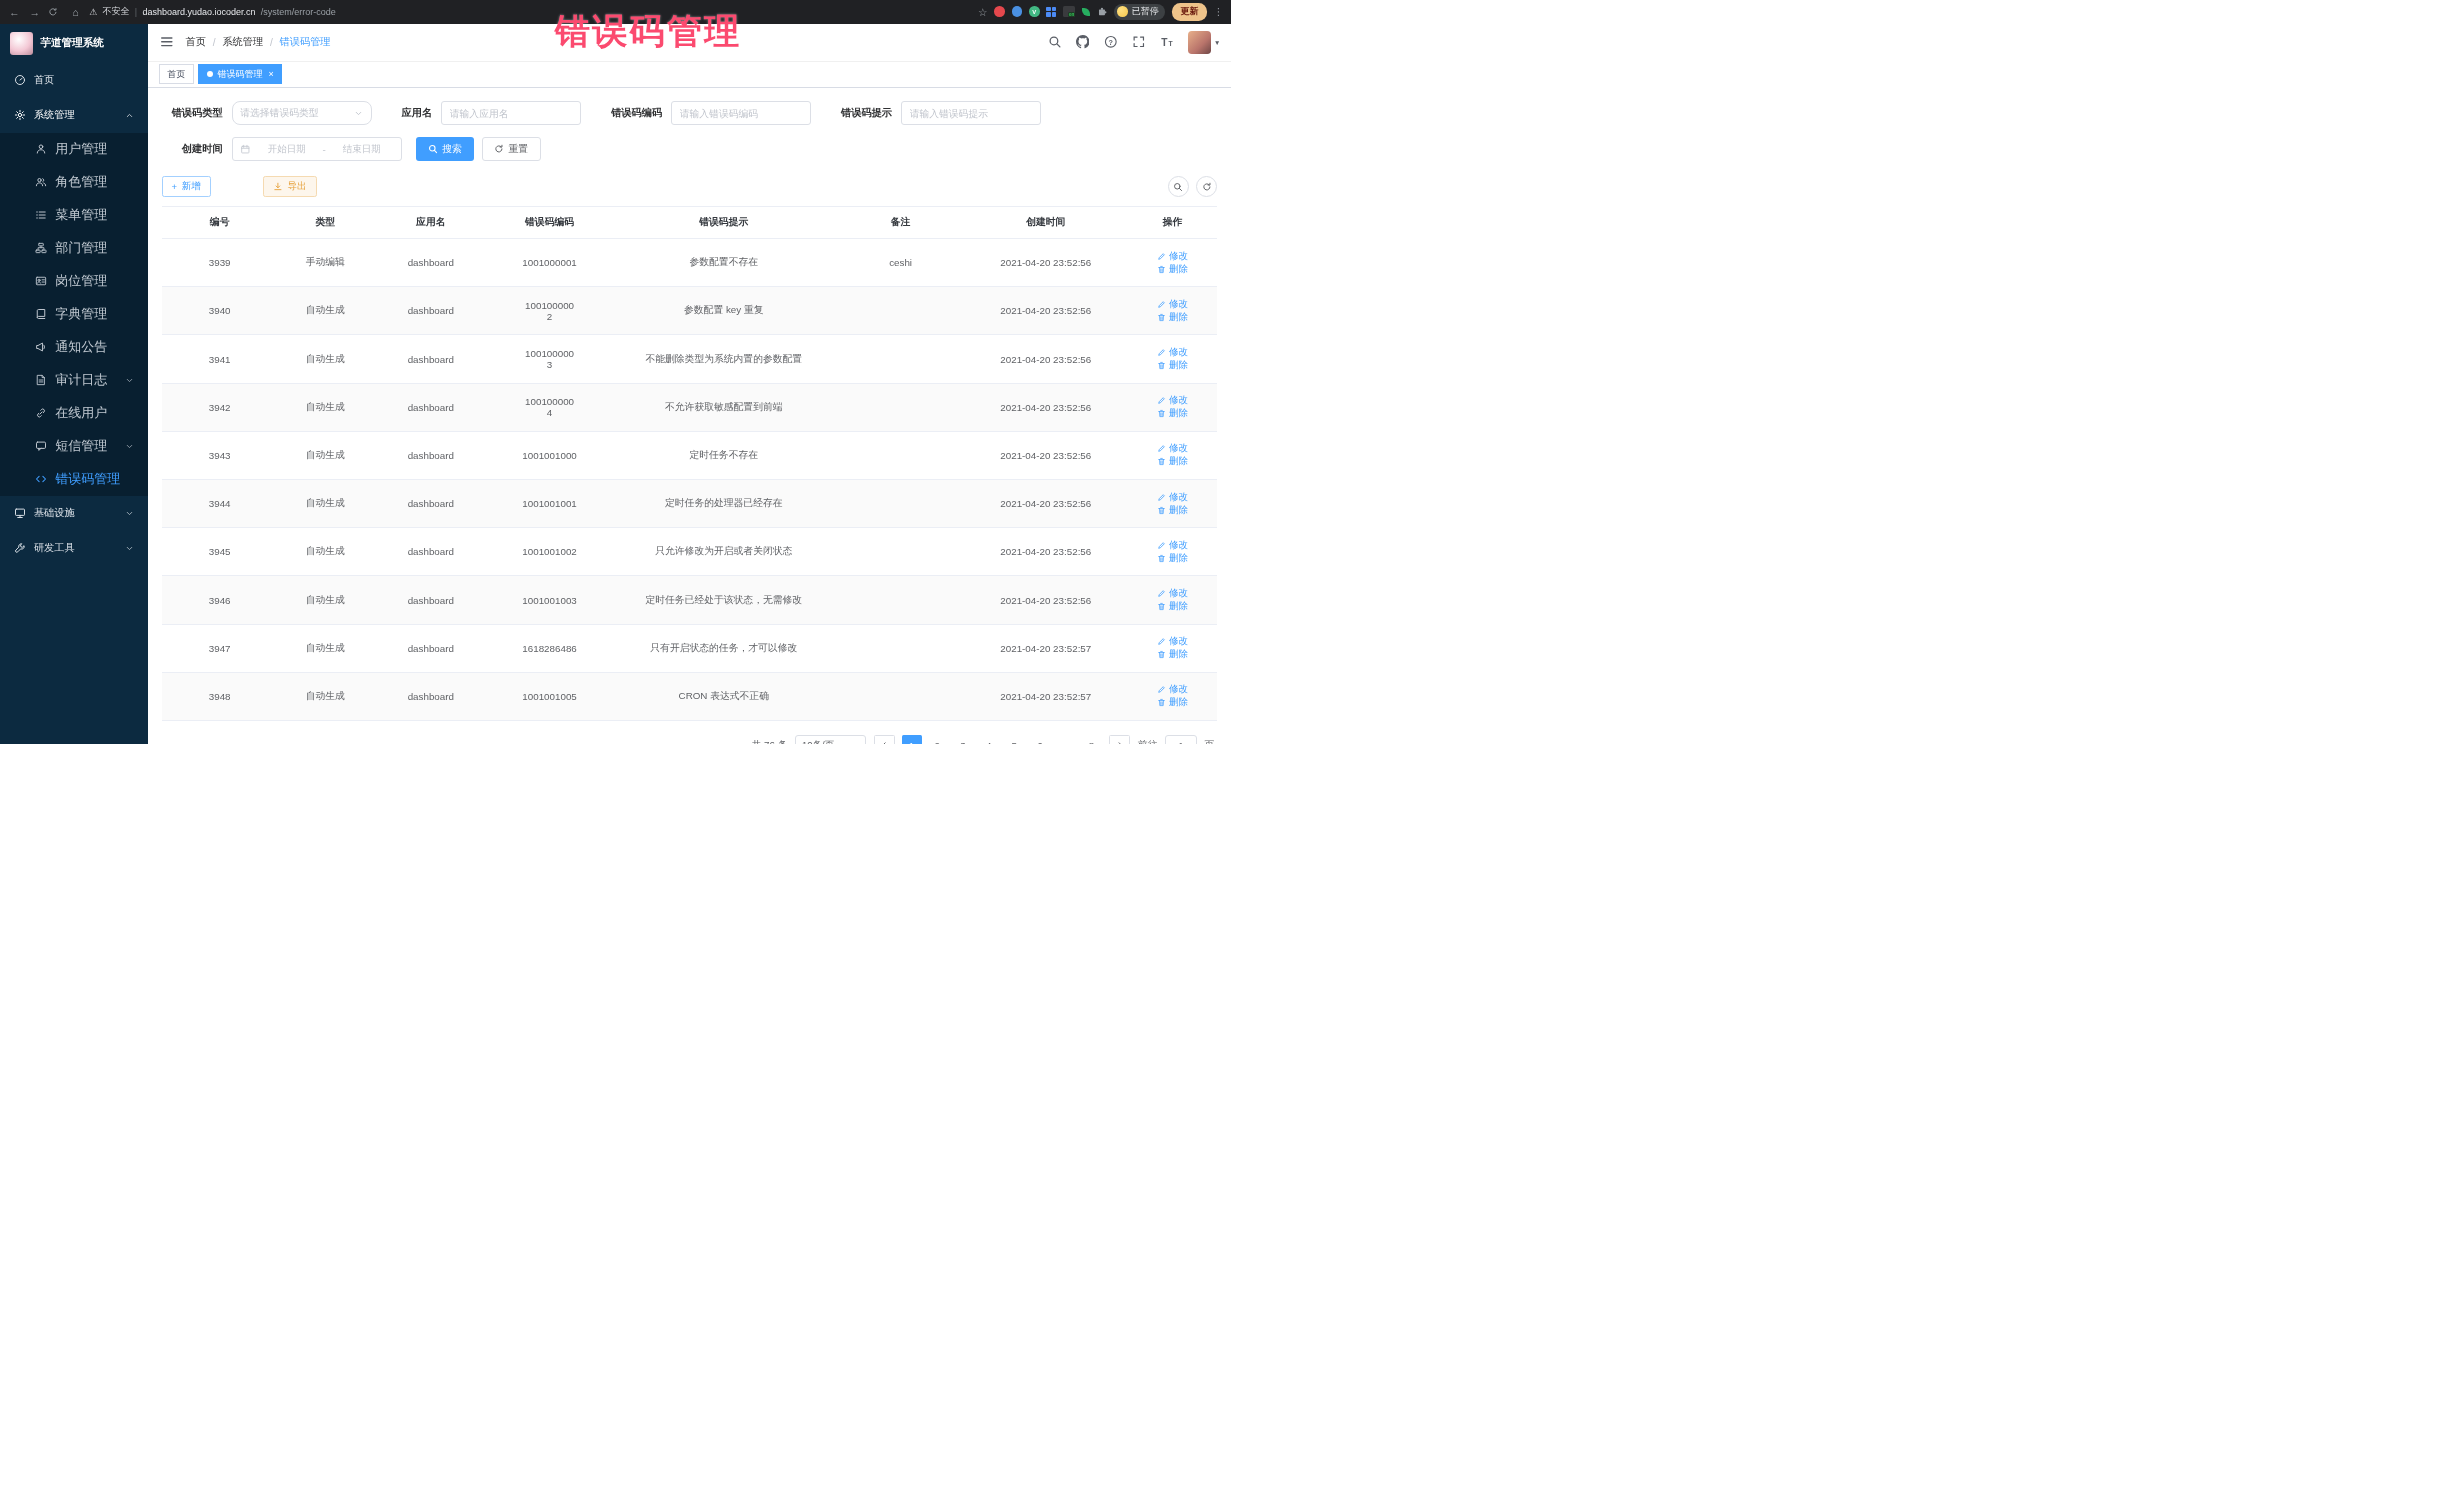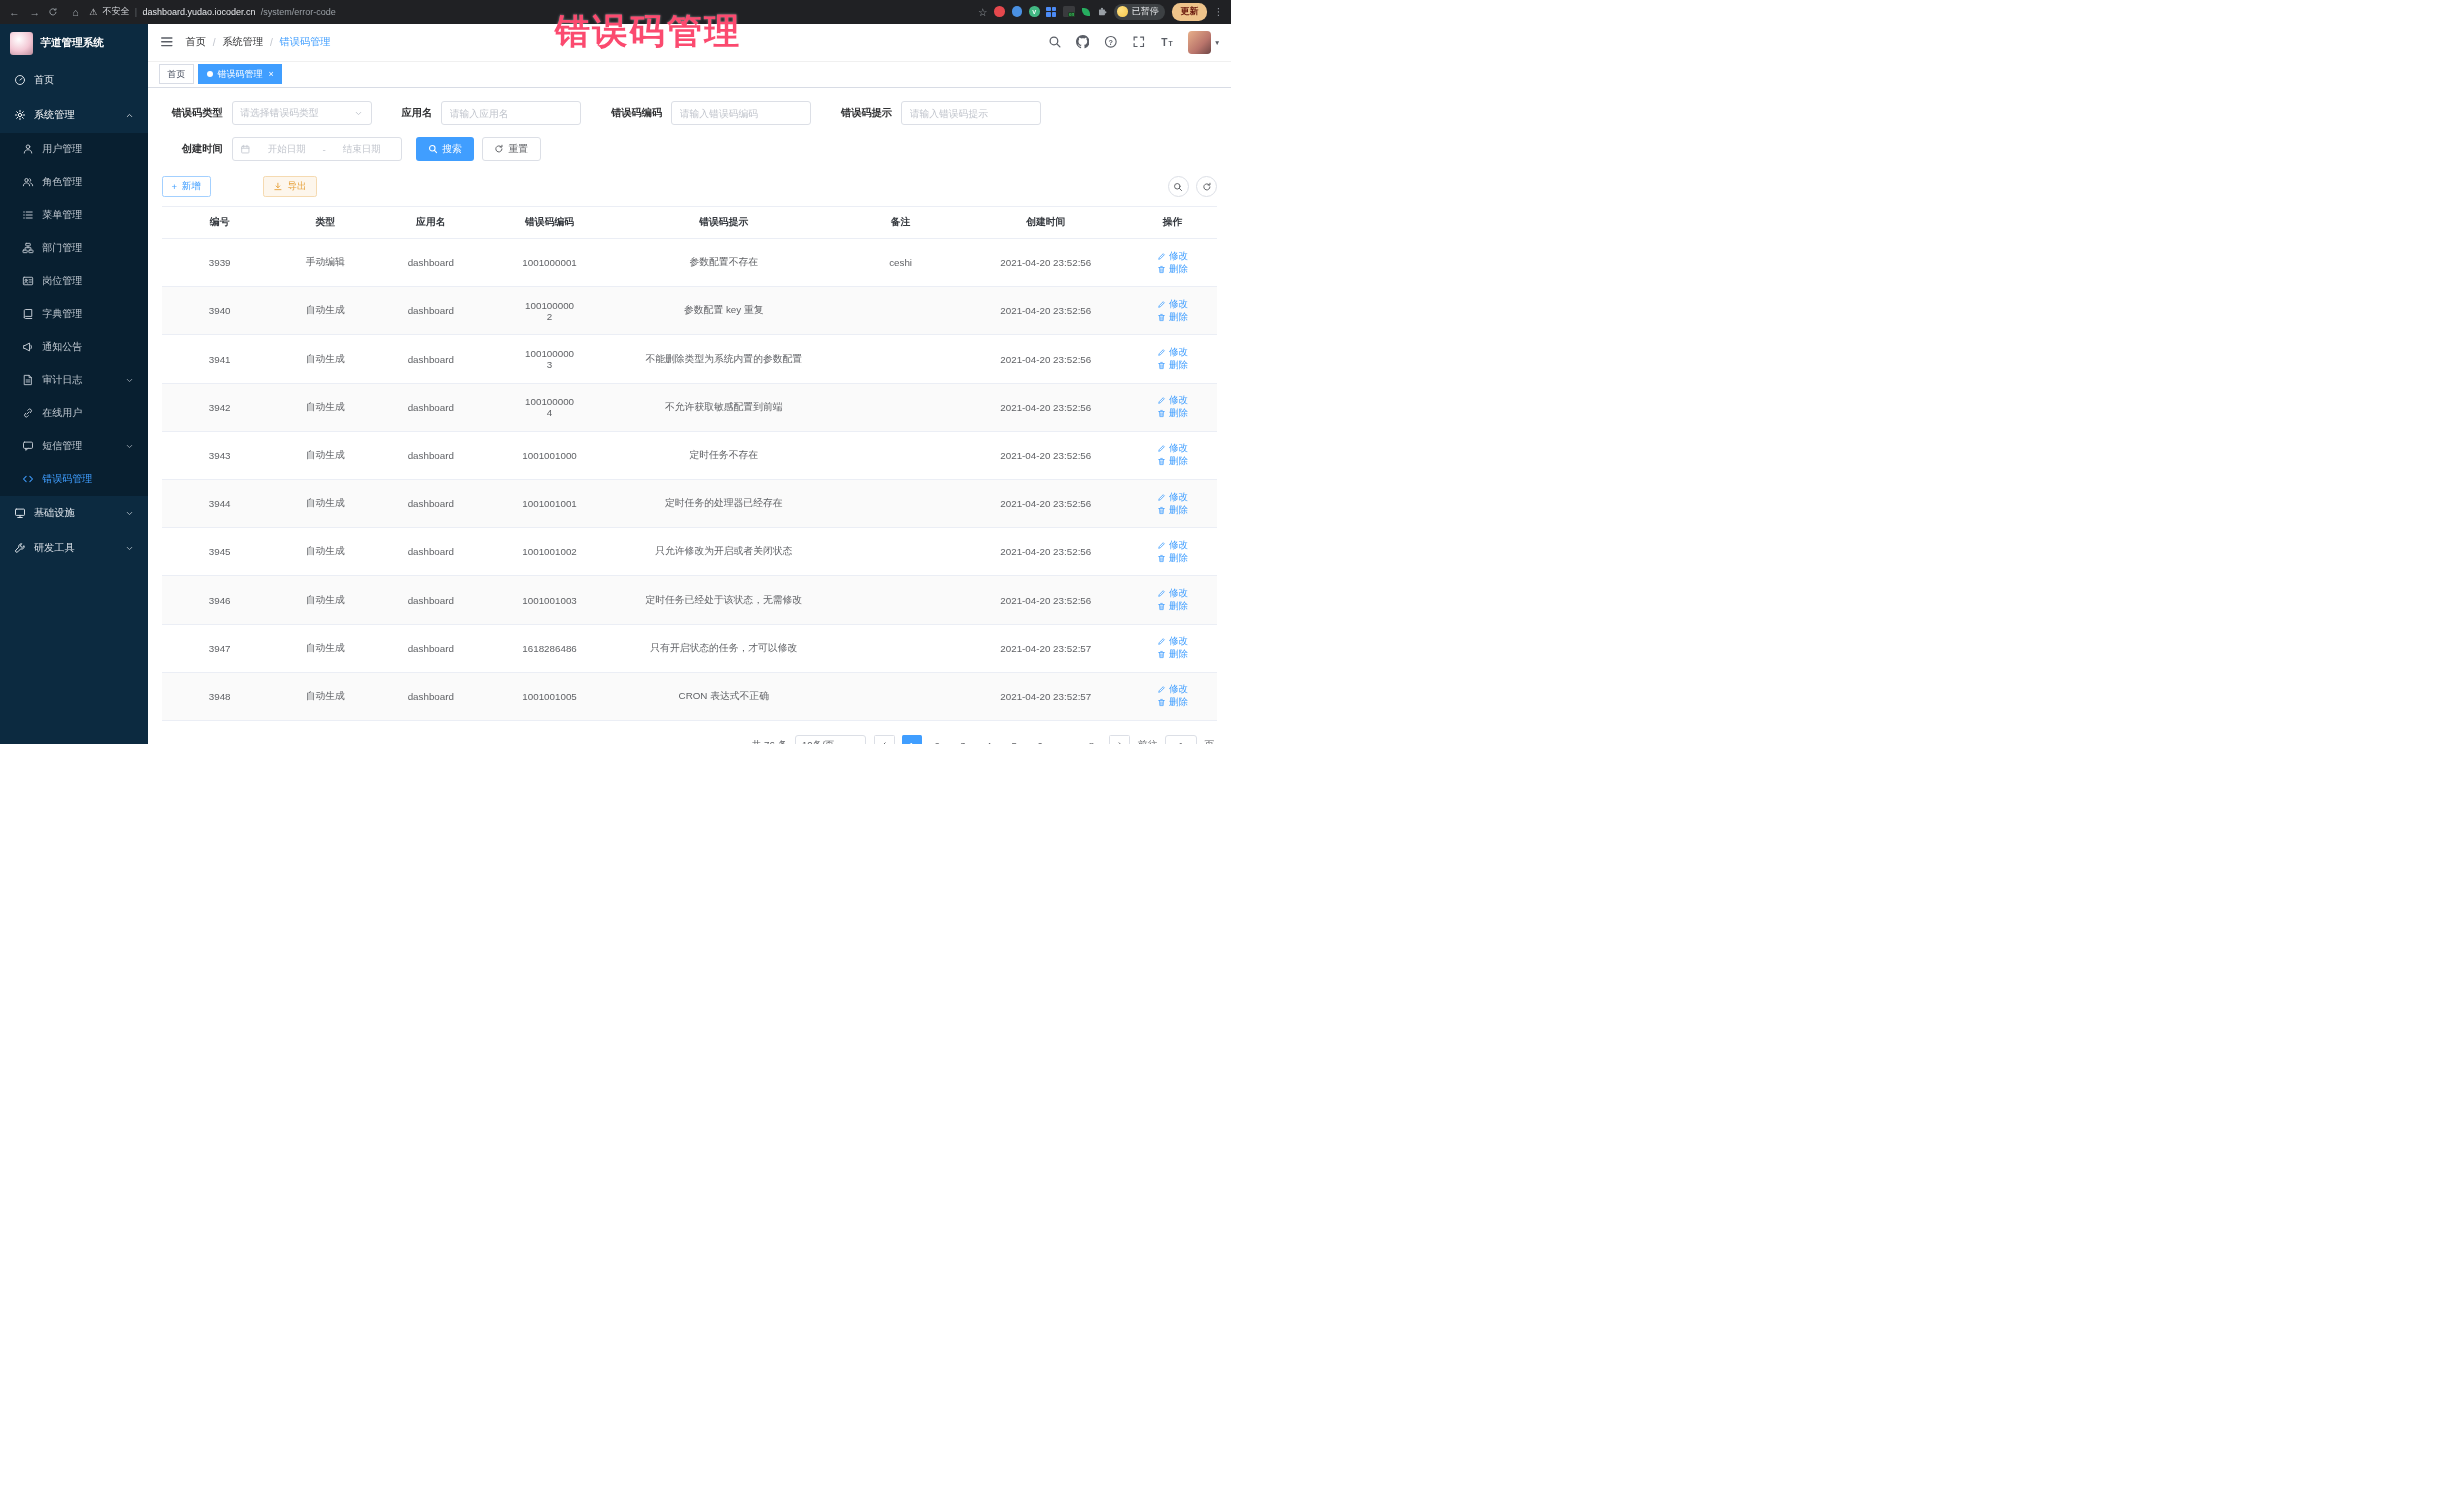--- a/index.html
+++ b/index.html
@@ -45,21 +45,21 @@
   
   .sidebar { width:148px; background:#0c2a40; flex-shrink:0; display:flex; flex-direction:column; color:#c2cad2; }
   .logo-row { height:39px; display:flex; align-items:center; gap:7.6px; padding:0 9.8px; flex-shrink:0; }
   .logo-img { width:23px; height:23px; border-radius:3px; background:radial-gradient(circle at 38% 32%, #ffffff, #f3c7d4 55%, #b98b9a); }
   .logo-title { color:#fff; font-weight:bold; font-size:10.6px; white-space:nowrap; }
   .menu { flex:1; font-size:10.2px; overflow:hidden; }
   .menu-item { height:35px; display:flex; align-items:center; gap:8.3px; padding:0 13.6px; cursor:pointer; color:#dde3e9; white-space:nowrap; }
   .menu-item .mi { width:12px; height:12px; flex-shrink:0; }
   .menu-item .chev { margin-left:auto; width:9px; height:9px; opacity:.75; }
   .submenu { background:#081f30; }
-  .submenu .menu-item { height:33px; padding-left:22px; color:#c2cad2; font-size:10px; }
+  .submenu .menu-item { height:33px; padding-left:35px; color:#c2cad2; font-size:13px; }
   .menu-item.active { color:#409eff; }
 
   
   .main { flex:1; min-width:0; display:flex; flex-direction:column; background:#fff; }
 
   .topbar { height:38px; display:flex; align-items:center; gap:12px; padding:0 12px; border-bottom:0.8px solid #f0f0f0; flex-shrink:0; }
   .hamburger { color:#5a5e66; cursor:pointer; }
   .breadcrumb { display:flex; align-items:center; gap:6.8px; font-size:10.2px; }
   .bc-item { color:#303133; }
   .bc-sep { color:#c0c4cc; }
@@ -79,21 +79,21 @@
   
   .content { padding:13.6px; flex:1; min-height:0; display:flex; flex-direction:column; }
 
   .filter-row { display:flex; align-items:flex-end; margin-bottom:12px; }
   .filter-item { display:flex; align-items:center; margin-right:30px; }
   .filter-label { font-size:10.2px; font-weight:bold; color:#303133; margin-right:9px; white-space:nowrap; }
   .filter-label.col1 { width:61px; text-align:right; }
   .el-box { height:24px; border:0.8px solid #dcdfe6; border-radius:3px; background:#fff; display:flex; align-items:center; padding:0 7.6px; font-size:9.8px; color:#606266; }
   input.el-box { width:140px; }
   input::placeholder { color:#c0c4cc; }
-  .el-select { width:140px; justify-content:space-between; cursor:pointer; }
+  .el-select { width:140px; justify-content:space-between; cursor:pointer;border-radius:8px; }
   .placeholder { color:#c0c4cc; }
   .sel-chev { width:9px; height:9px; color:#c0c4cc; }
   .date-range { width:170px; gap:4.5px; cursor:pointer; }
   .cal-ic { width:10.6px; height:10.6px; color:#c0c4cc; flex-shrink:0; }
   .date-range .placeholder { flex:1; text-align:center; font-size:9.5px; }
   .range-sep { color:#c0c4cc; }
 
   .btn { height:24px; display:inline-flex; align-items:center; gap:4.5px; padding:0 11.4px; border-radius:3px; font-size:9.8px; cursor:pointer; border:0.8px solid transparent; white-space:nowrap; }
   .btn-primary { background:#409eff; color:#fff; }
   .btn-plain { background:#fff; border-color:#dcdfe6; color:#606266; }

